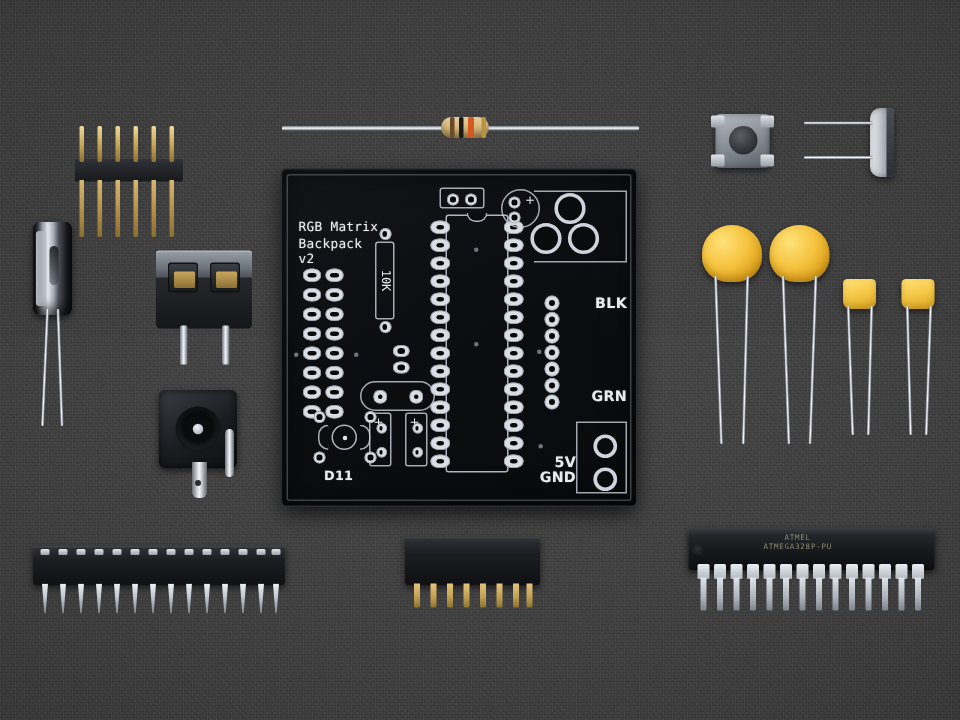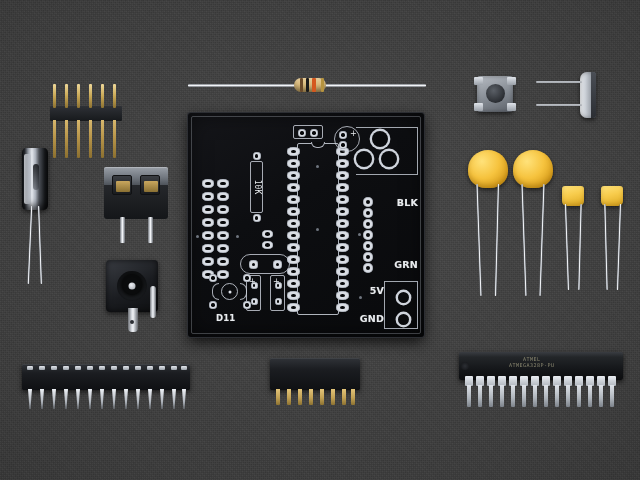--- a/index.html
+++ b/index.html
@@ -76,21 +76,21 @@
     font-weight: 700;
     font-size: 12.5px;
     line-height: 11px;
     letter-spacing: -0.4px;
   }
   #boardname { left: 11px; top: 34px; font-size: 8.5px; line-height: 10.5px; }
 
   .pad-label { font-size: 9.5px; font-weight: 700; font-family: "DejaVu Sans", sans-serif; }
   #lbl-blk { right: 6px;  top: 84px; }
   #lbl-grn { right: 6px;  top: 146px; }
-  #lbl-5v  { right: 40px; top: 172px; }
+  #lbl-5v  { right: 40px; top: 190px; }
   #lbl-gnd { right: 40px; top: 200px; }
   #lbl-d11 { left: 28px;  top: 200px; font-size: 8.5px; font-weight: 700; font-family: "DejaVu Sans", sans-serif;}
 
   
   .pad {
     position: absolute;
     background: #d9dde4;
     border-radius: 50%;
     box-shadow: inset 0 0 0 .5px #8e949e;
   }
@@ -400,20 +400,23 @@
 </head>
 <body>
 
 <div id="scene">
   <div id="texture"></div>
   <div id="texture2"></div>
 
   <div id="pcb" class="part">
 
 
+    <div class="silk" id="boardname">RGB Matrix
+Backpack
+v2</div>
 
     <div id="r1">
       <span>10K</span>
     </div>
     <div class="pad" style="left:64.5px; top:39px; width:8px; height:8px;">
         <i></i>
       </div>
     <div class="pad" style="left:64.5px; top:101px; width:8px; height:8px;">
         <i></i>
       </div>

